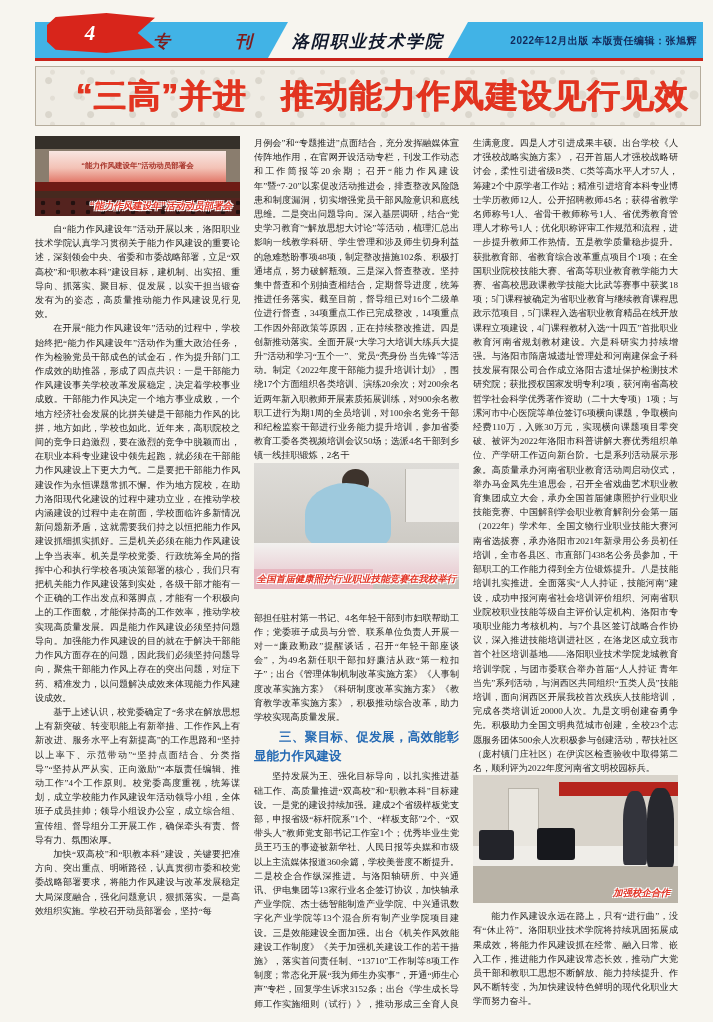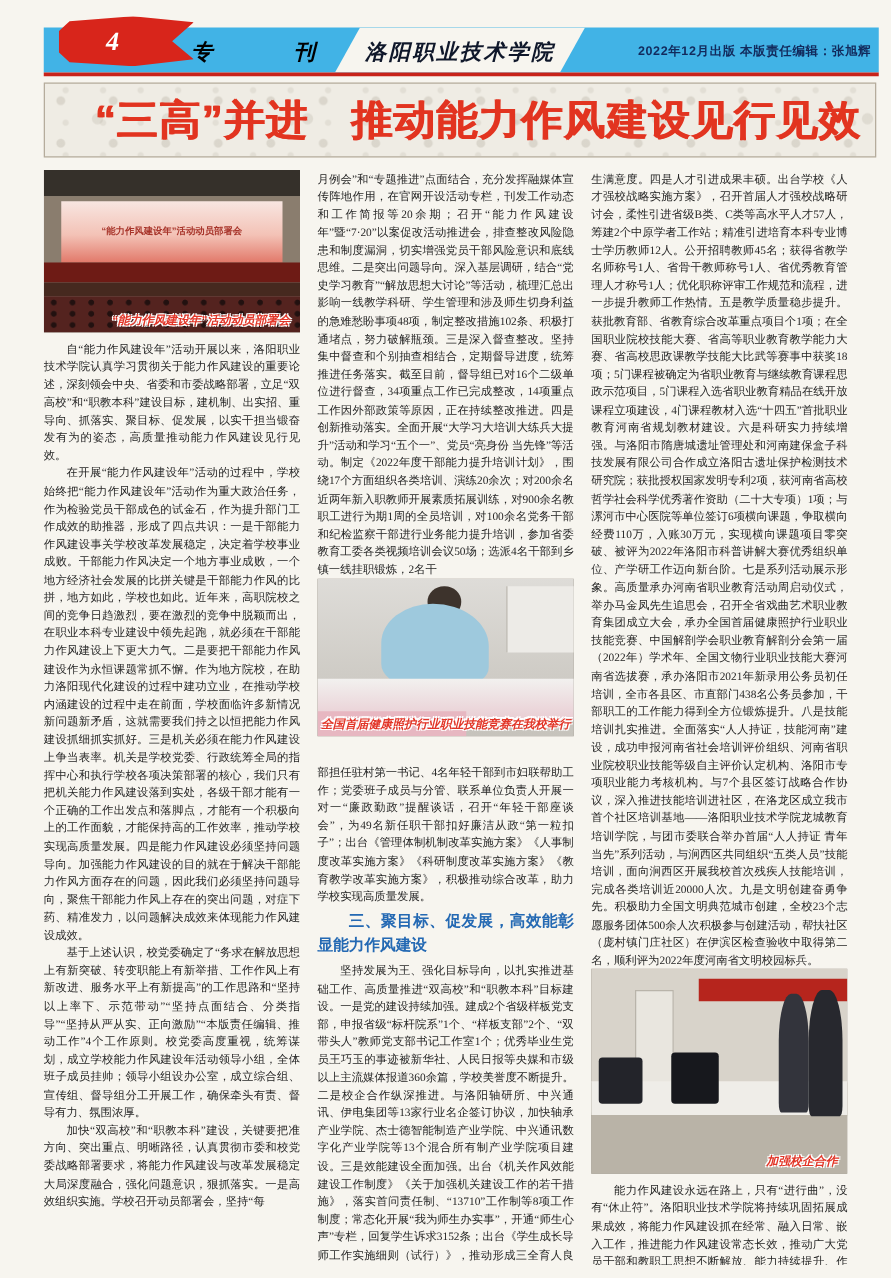--- a/index.html
+++ b/index.html
@@ -7,21 +7,21 @@
   .page{position:absolute;inset:0;}
 
   
   .masthead-bar{position:absolute;left:35px;top:22px;width:668px;height:36px;background:#41b3e6;}
   .bar-gap{position:absolute;left:233px;top:0;width:200px;height:100%;background:#f7f5ef;
     clip-path:polygon(20px 0,100% 0,calc(100% - 20px) 100%,0 100%);}
   .flag{position:absolute;left:12px;top:-9px;width:108px;height:40px;background:#d8251b;
     clip-path:polygon(0 30%,8% 10%,55% 0,100% 12%,84% 50%,100% 86%,55% 100%,8% 92%,0 72%);
     display:flex;align-items:center;justify-content:center;}
   .flag-num{color:#fff;font:italic bold 21px "Liberation Serif",serif;margin-right:22px;}
-  .section-label{position:absolute;left:118px;top:8px;color:#000000;
+  .section-label{position:absolute;left:118px;top:8px;color:#7f1d1d;
     font:italic bold 17px "Liberation Serif",serif;letter-spacing:24px;white-space:nowrap;}
   .masthead-title{position:absolute;left:233px;top:8px;width:200px;text-align:center;color:#0f172a;
     font:italic bold 17px "Liberation Serif",serif;letter-spacing:2px;white-space:nowrap;}
   .issue-info{position:absolute;right:6px;top:12px;color:#122a5c;
     font:bold 10px "Liberation Sans",sans-serif;letter-spacing:.5px;}
   .red-rule{position:absolute;left:35px;top:58px;width:668px;height:3px;background:#c8231a;}
 
   
   .headline-box{position:absolute;left:35px;top:66px;width:666px;height:60px;border:1px solid #b5ac9c;
     box-sizing:border-box;display:flex;align-items:center;justify-content:center;
@@ -45,40 +45,40 @@
 
   
   .photo{position:relative;width:100%;overflow:hidden;margin:0 0 6px;background:#9a948a;}
   .photo div{position:absolute;}
   .caption{position:absolute;bottom:3px;left:0;right:0;z-index:5;
     font:italic bold 9.5px "Liberation Serif",serif;color:#e23527;
     text-shadow:-1px -1px 0 #fff,1px -1px 0 #fff,-1px 1px 0 #fff,1px 1px 0 #fff;}
   .caption.center{text-align:center;}
   .caption.right{text-align:right;padding-right:8px;}
 
-  .photo-conference{height:130px;}
+  .photo-conference{height:80px;}
   .pc-ceiling{top:0;left:0;right:0;height:16%;background:#35302a;}
   .pc-wall{top:16%;left:0;right:0;height:44%;background:#8a7d6e;}
   .pc-screen{top:19%;left:7%;width:86%;height:38%;display:flex;align-items:center;justify-content:center;
     background:linear-gradient(180deg,#f8e6e1 0%,#f3c2b6 55%,#e2796a 100%);}
   .screen-text{position:static !important;font:bold 7.5px "Liberation Sans",sans-serif;color:#a8352b;white-space:nowrap;}
   .pc-curtain{top:57%;left:0;right:0;height:12%;background:#6e1b15;}
   .pc-dais{top:69%;left:0;right:0;height:9%;background:#46291f;}
   .pc-audience{top:78%;left:0;right:0;bottom:0;background:#54231f;
     background-image:radial-gradient(circle 2px at 8px 5px,#221110 2px,transparent 2.6px);background-size:15px 9px;}
 
   .photo-competition{height:126px;}
   .pk-bg{inset:0;background:linear-gradient(180deg,#dedcd8 0%,#cfccc6 60%,#c6c3bc 100%);}
   .pk-shelf{top:5%;right:0;width:26%;height:42%;background:#edebe7;border-left:1px solid #bab6ae;}
   .pk-head{left:43%;top:5%;width:13%;height:20%;background:#3d332c;border-radius:50%;}
   .pk-person{left:25%;top:16%;width:42%;height:52%;background:#9ec9dd;border-radius:48% 52% 22% 26%;}
   .pk-bed{left:0;right:0;bottom:10%;height:26%;background:linear-gradient(180deg,#f2f1ef,#e9cdd3);}
   .pk-blanket{left:0;bottom:0;width:58%;height:16%;background:#e7b7c1;}
 
-  .photo-workshop{height:164px;}
+  .photo-workshop{height:128px;}
   .pw-wall{top:0;left:0;right:0;height:70%;background:#d8d3ca;}
   .pw-banner{top:5%;right:0;width:58%;height:11%;background:#b6251d;}
   .pw-door{left:17%;top:10%;width:14%;height:46%;background:#e9e6df;border:1px solid #b9b4aa;}
   .pw-table{left:0;right:0;top:55%;height:16%;background:#efede8;box-shadow:0 1px 0 #a9a499;}
   .pw-floor{bottom:0;left:0;right:0;height:29%;background:#b9b3a7;}
   .pw-engine1{left:3%;top:43%;width:17%;height:23%;background:#23242a;border-radius:3px;}
   .pw-engine2{left:31%;top:41%;width:19%;height:25%;background:#17181d;border-radius:3px;}
   .pw-person1{right:15%;top:12%;width:12%;height:58%;background:#33343c;border-radius:40% 40% 8% 8%;}
   .pw-person2{right:2%;top:10%;width:13%;height:62%;background:#27282e;border-radius:40% 40% 8% 8%;}
 </style>

